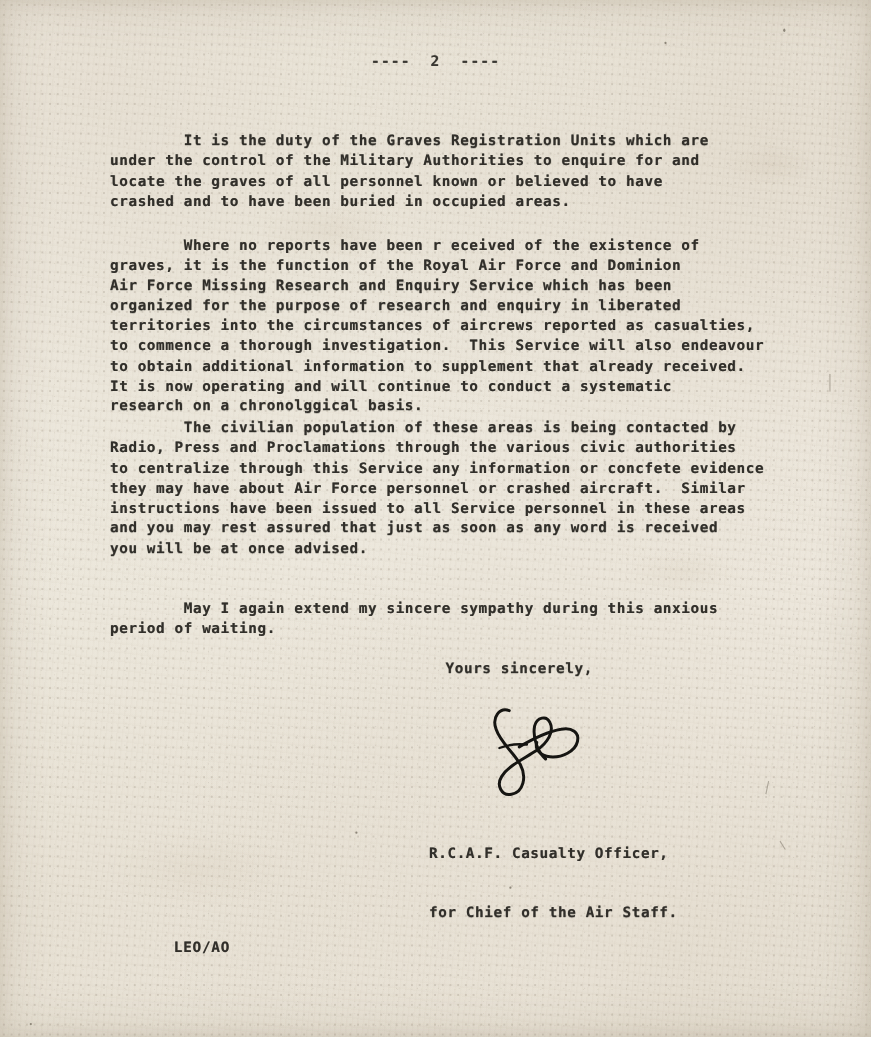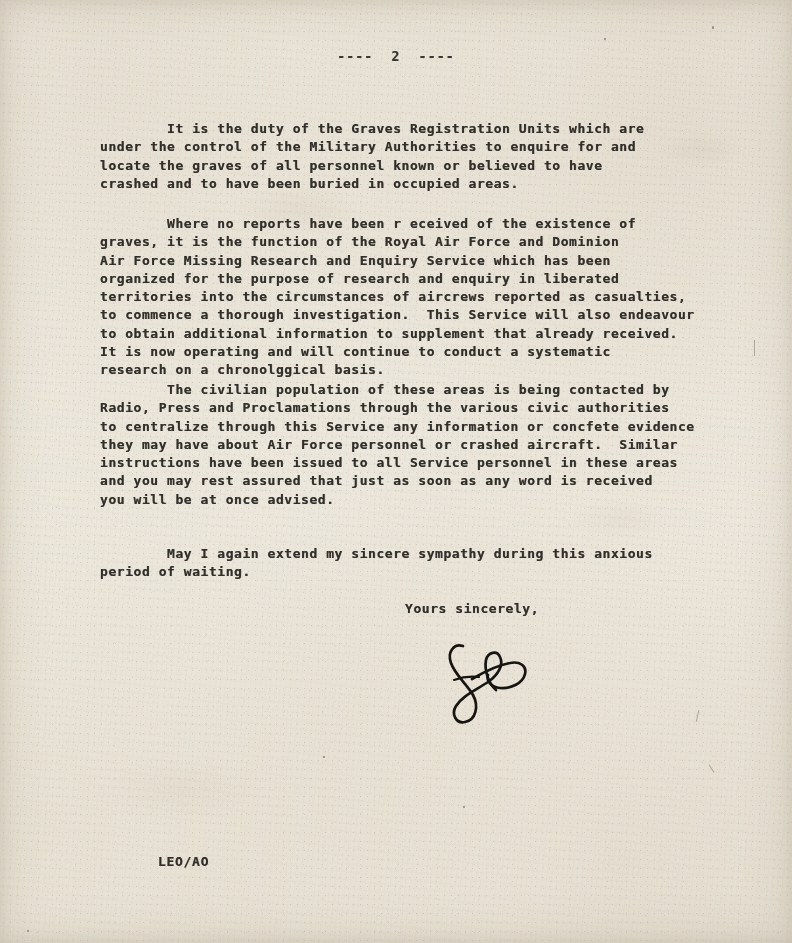--- a/index.html
+++ b/index.html
@@ -185,17 +185,21 @@
         <path d="M31 14 C22 11, 15 20, 19 31 C23 43, 35 52, 41 63
                  C47 74, 44 88, 33 90 C24 92, 19 82, 24 74
                  C30 64, 44 58, 56 50 C66 43, 72 33, 68 25
                  C65 18, 56 20, 54 28 C52 39, 57 52, 64 58"></path>
         <path d="M40 47 C52 40, 66 33, 78 31 C88 29, 95 34, 93 42
                  C91 51, 79 57, 68 56 C59 55, 54 49, 56 43"></path>
         <path d="M22 48 C30 45, 39 44, 47 45" stroke-width="2.1"></path>
       </svg>
     </div>
 
+    <div class="tw" id="sig-title">
+      <div>R.C.A.F. Casualty Officer,</div>
+      <div>for Chief of the Air Staff.</div>
+    </div>
 
     <div class="tw" id="ref-code">LEO/AO</div>
 
   </div>
 </div>
 
 </body></html>

